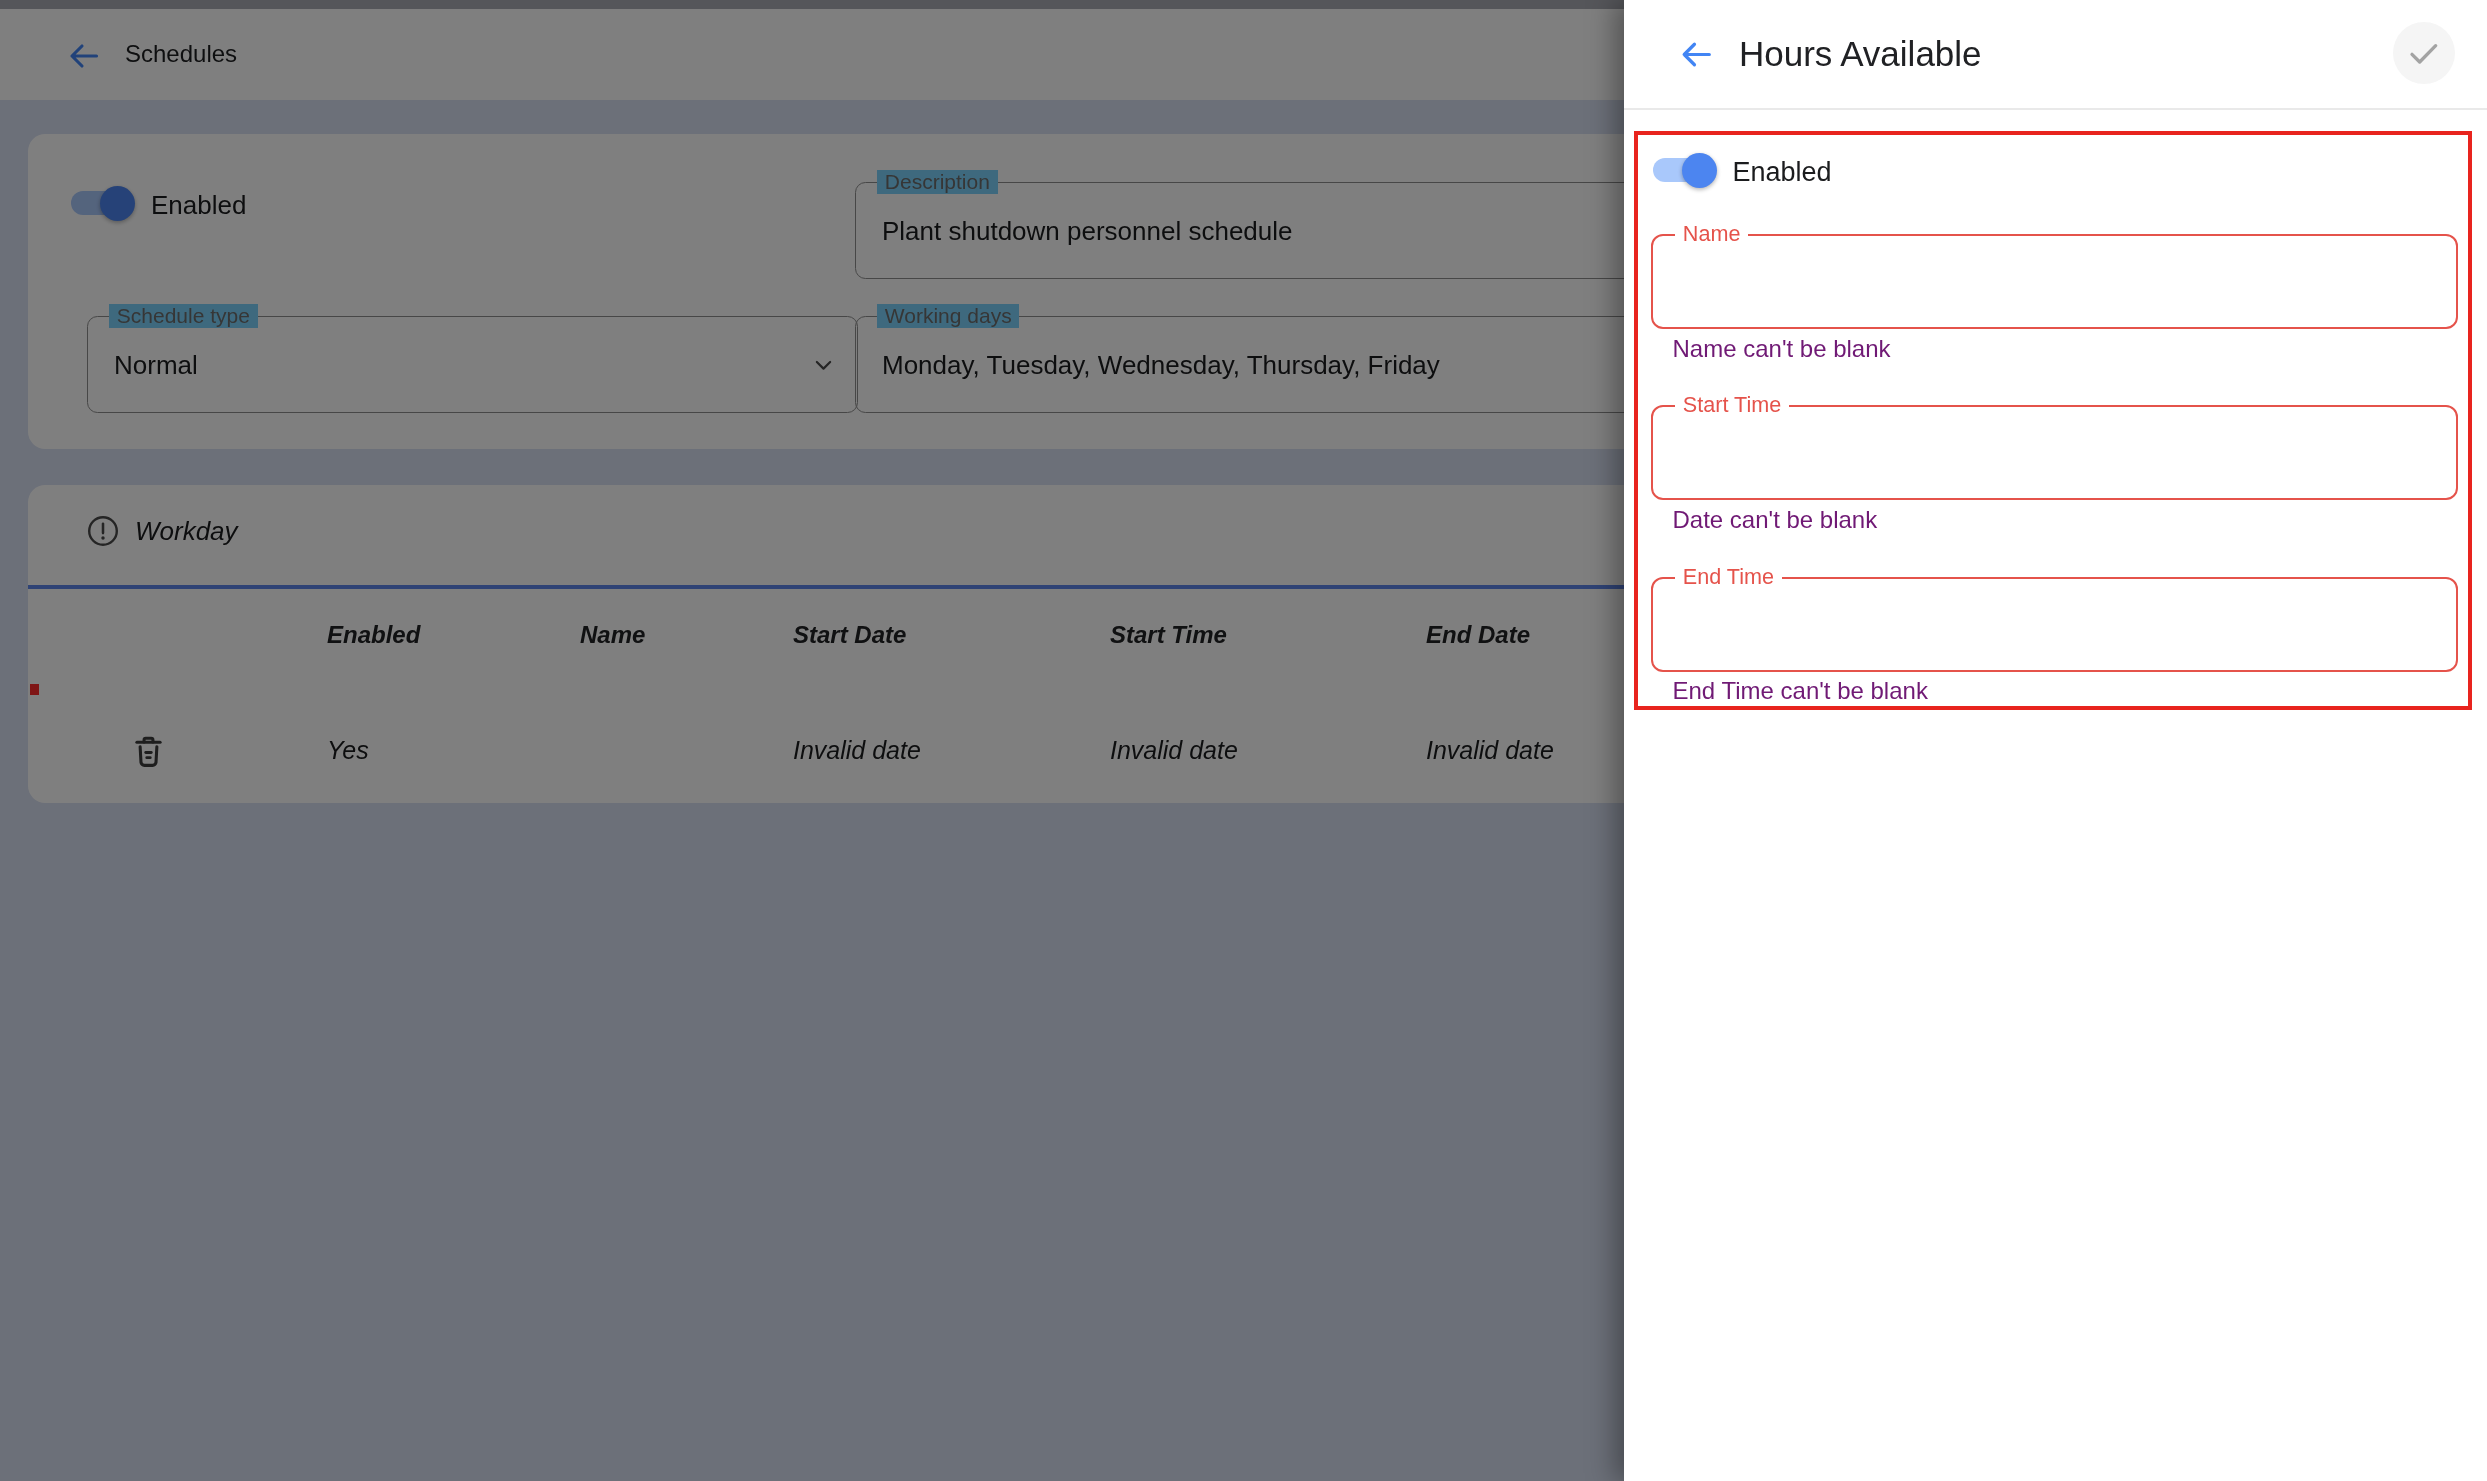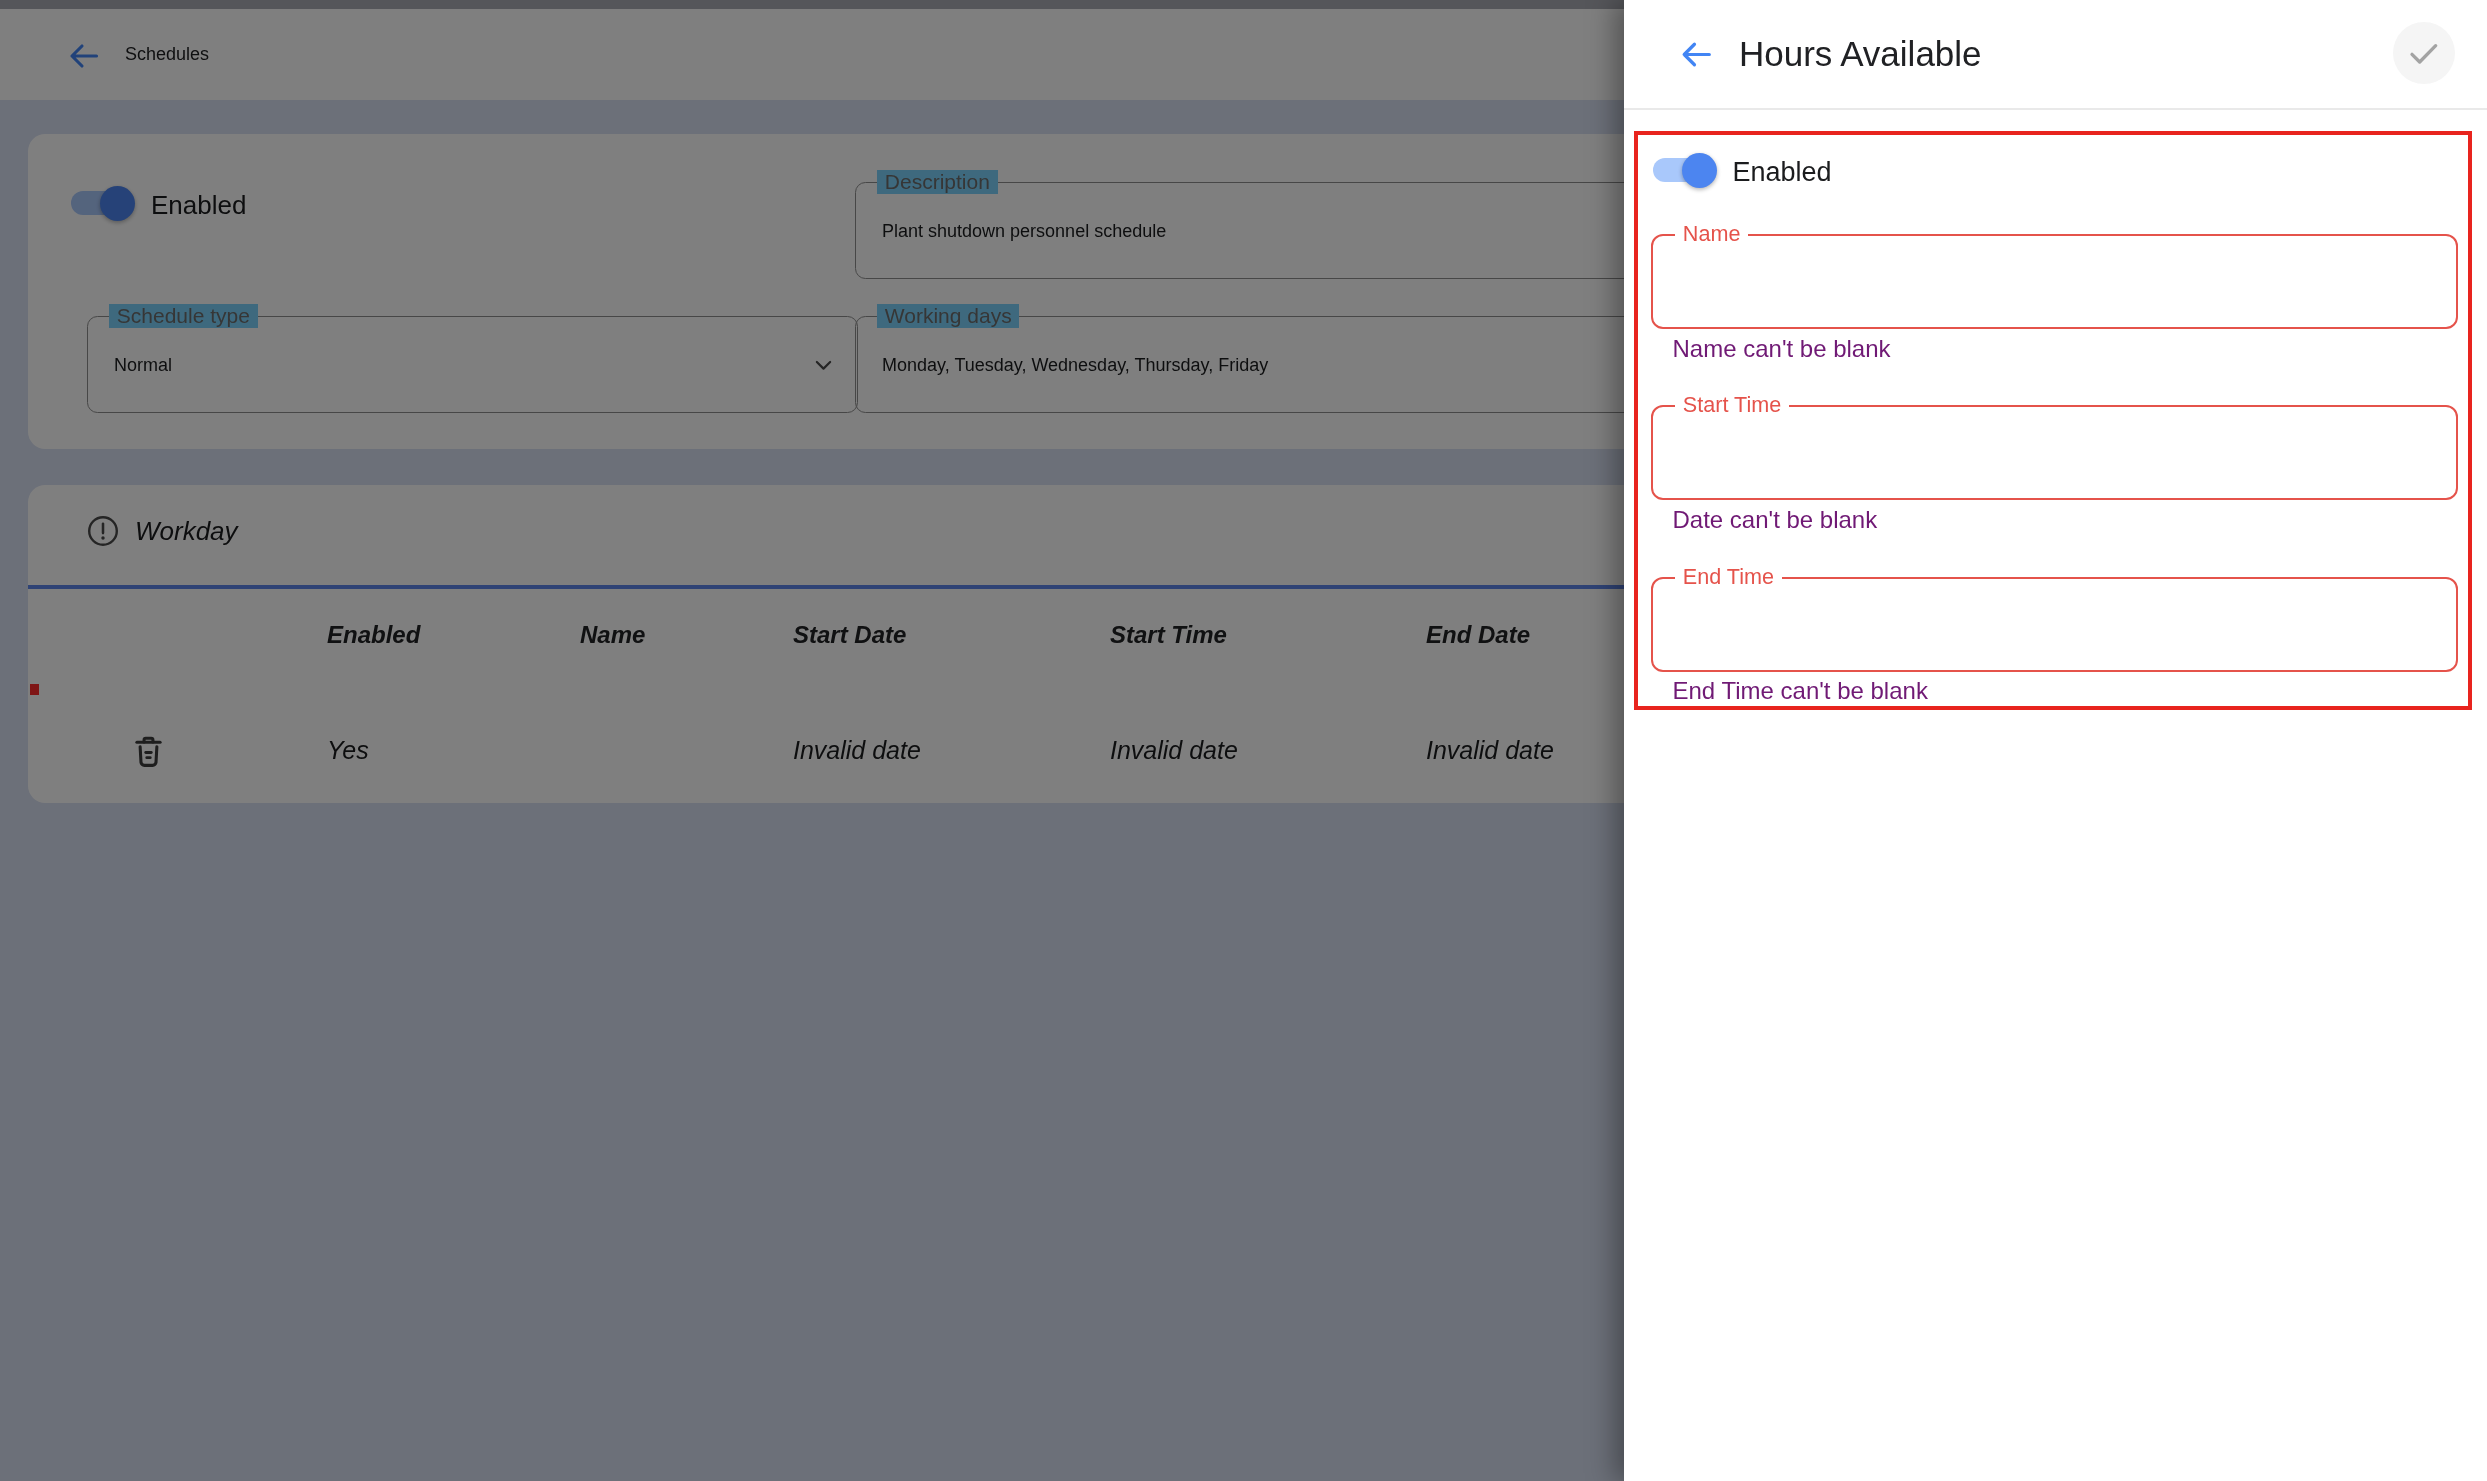--- a/index.html
+++ b/index.html
@@ -6,35 +6,35 @@
   .app{
     position:relative; width:2487px; height:1482px; overflow:hidden;
     background:#d9e0f2;
     font-family:"Liberation Sans", sans-serif;
     color:#1e1f21;
   }
   
   .top-strip{position:absolute;left:0;top:0;width:100%;height:8.6px;background:#aaacb4;}
   .lheader{position:absolute;left:0;top:8.6px;width:100%;height:91px;background:#ffffff;display:flex;align-items:center;}
   .lheader .backbtn{position:absolute;left:64px;top:27px;width:40px;height:40px;display:flex;align-items:center;justify-content:center;cursor:pointer;}
-  .lheader .ltitle{position:absolute;left:125px;top:0;height:91px;display:flex;align-items:center;font-size:18px;color:#1d1e20;}
+  .lheader .ltitle{position:absolute;left:125px;top:0;height:91px;display:flex;align-items:center;font-size:24px;color:#1d1e20;}
   .card{position:absolute;background:#ffffff;border-radius:17.3px;}
   .card1{left:28px;top:134px;width:2437px;height:315px;}
   .card2{left:28px;top:485px;width:2437px;height:318px;font-style:italic;}
 
   
   .switch{position:absolute;width:64px;height:35px;cursor:pointer;}
   .switch .track{position:absolute;left:0;top:5.2px;width:59px;height:24px;border-radius:12px;background:#a9c8fb;}
   .switch .thumb{position:absolute;left:28.5px;top:0;width:35px;height:35px;border-radius:50%;background:#4c85f0;box-shadow:0 1.7px 4.3px rgba(0,0,0,.3);}
   .toggle-label{position:absolute;font-size:26px;color:#1b1c1e;}
 
   
   .ofield{position:absolute;height:97px;border:1.7px solid #8f8f8f;border-radius:10.4px;box-sizing:border-box;}
   .ofield .flabel{position:absolute;top:-13px;left:21px;background:#7dd3fc;padding:0 7.8px;font-size:21px;color:#6d6d6d;line-height:24px;}
-  .ofield .fvalue{position:absolute;left:26px;top:50%;transform:translateY(-50%);font-size:18px;color:#1b1c1e;white-space:nowrap;}
+  .ofield .fvalue{position:absolute;left:26px;top:50%;transform:translateY(-50%);font-size:26px;color:#1b1c1e;white-space:nowrap;}
   .ofield .chev{position:absolute;right:19px;top:50%;transform:translateY(-50%);}
 
   
   .wtitle-row{position:absolute;left:0;top:0;width:100%;height:100px;}
   .warnicon{position:absolute;left:57px;top:28px;}
   .wtitle{position:absolute;left:107px;top:0;height:93px;display:flex;align-items:center;font-size:26px;color:#1b1c1e;}
   .tabline{position:absolute;left:0;top:100px;width:100%;height:4.3px;background:#5e86ea;}
   .thead-cell{position:absolute;top:128px;height:43px;display:flex;align-items:center;font-size:24px;font-weight:bold;color:#212224;}
   .trow{position:absolute;left:0;top:218px;width:100%;height:95px;cursor:pointer;}
   .trow-cell{position:absolute;top:0;height:95px;display:flex;align-items:center;font-size:25px;color:#1b1c1e;}

